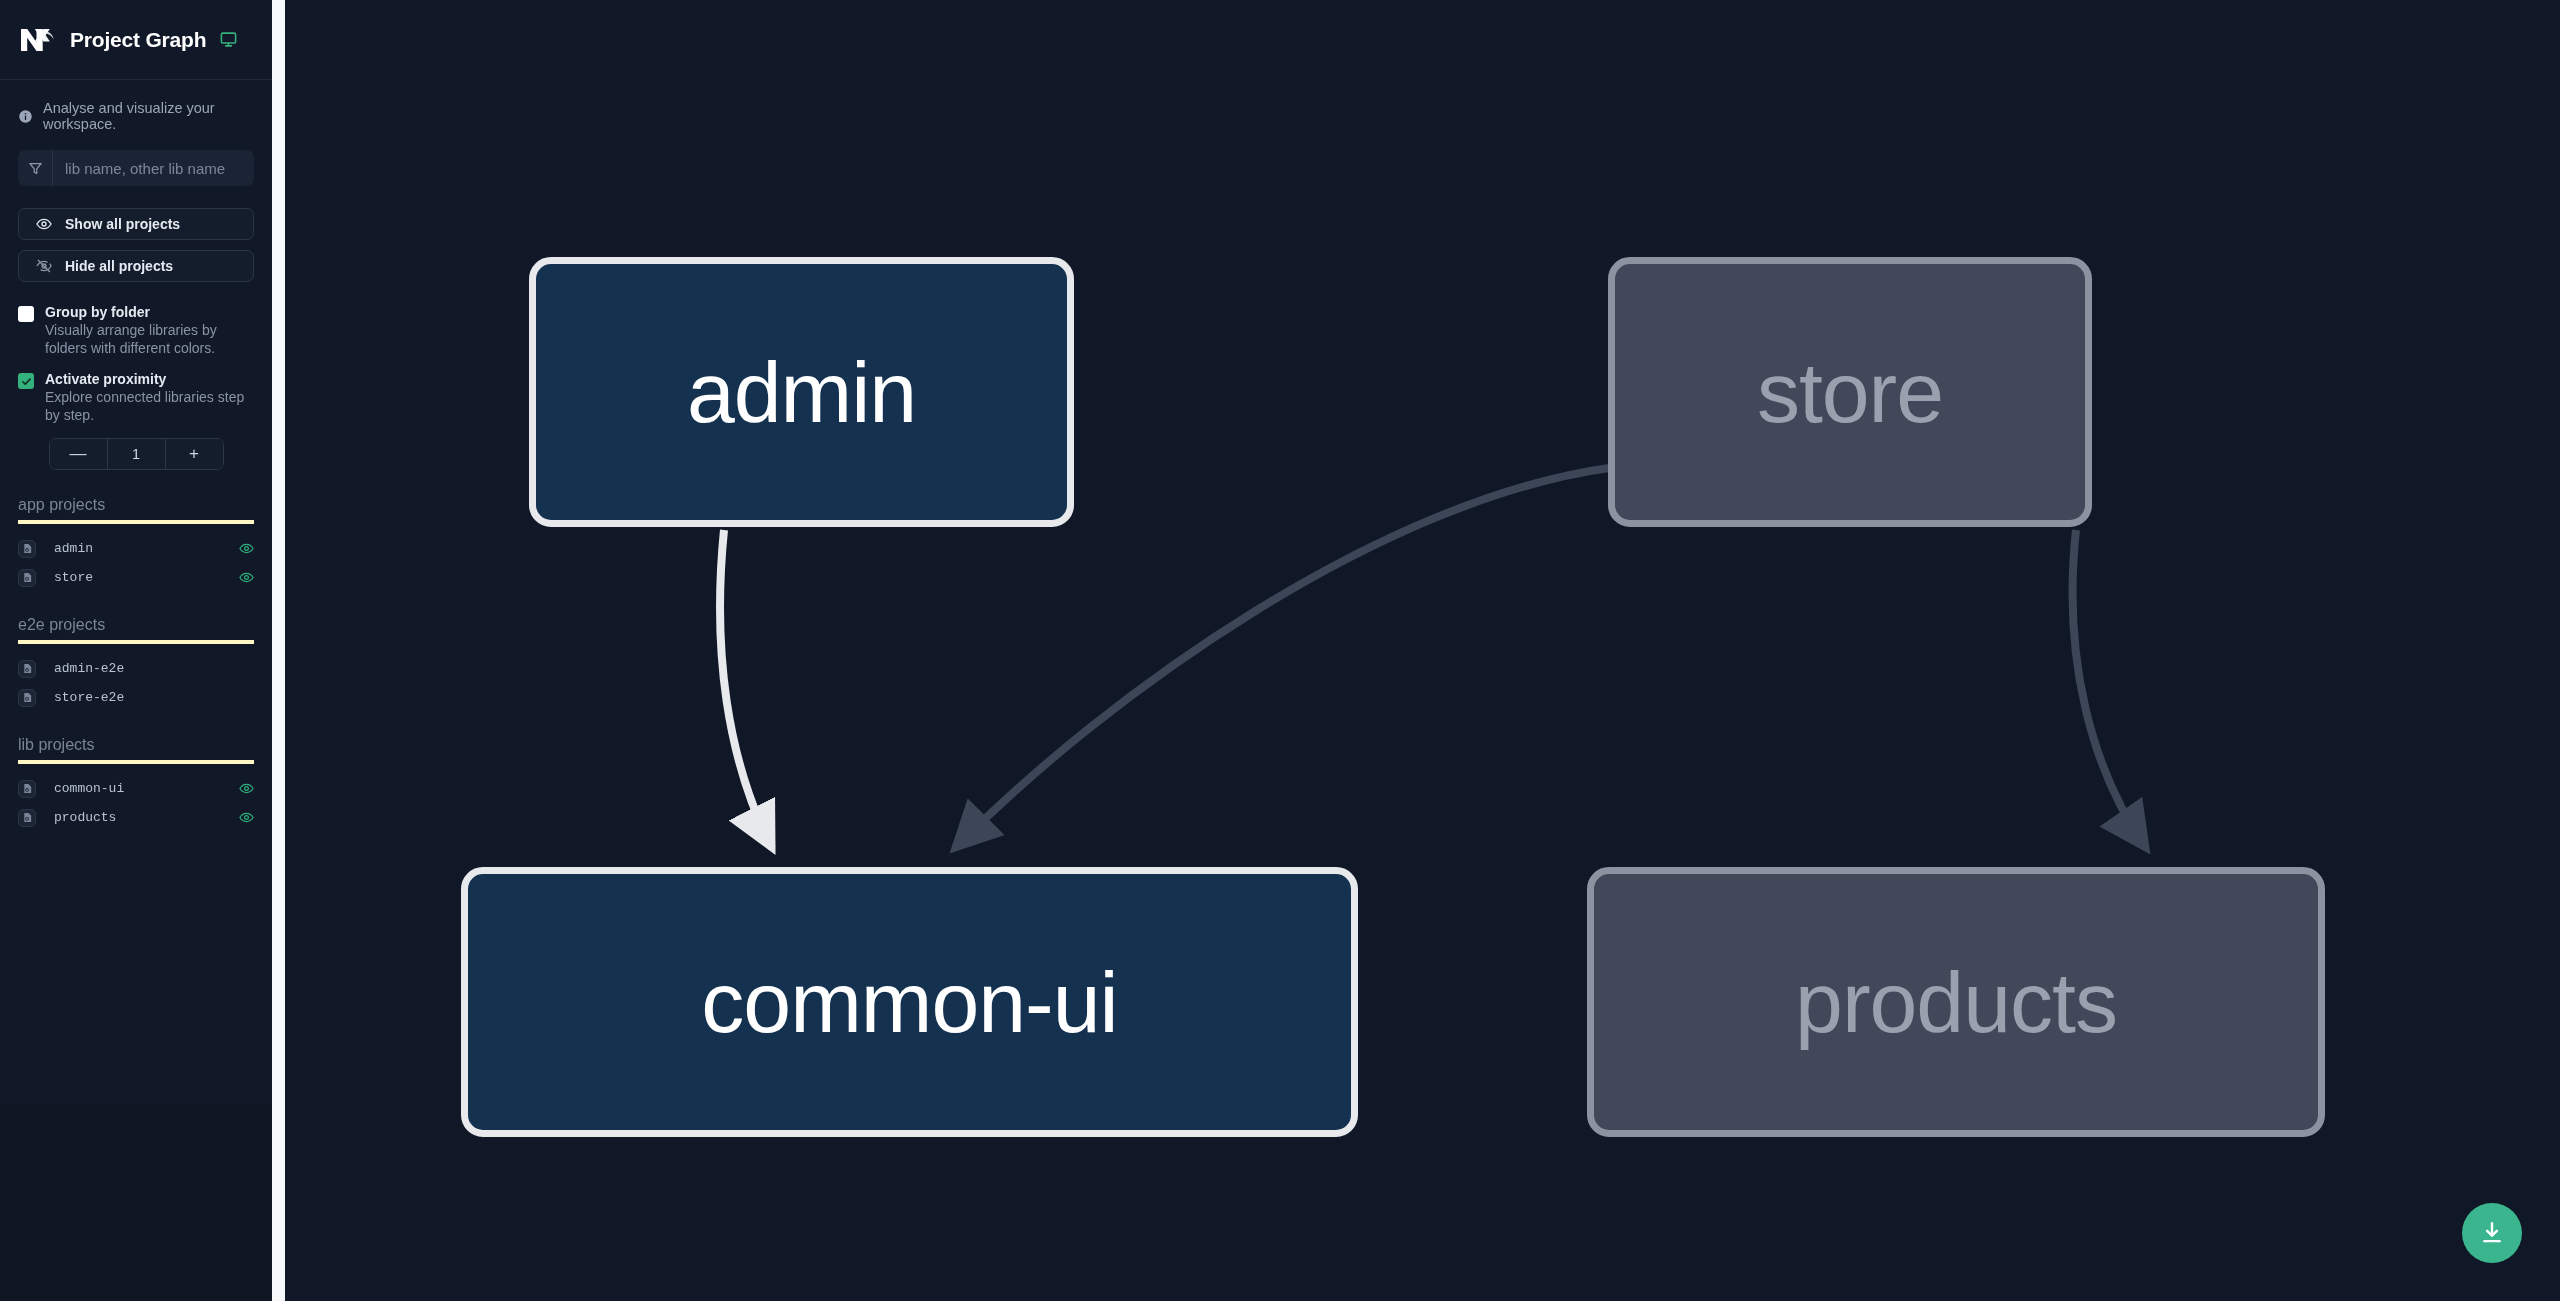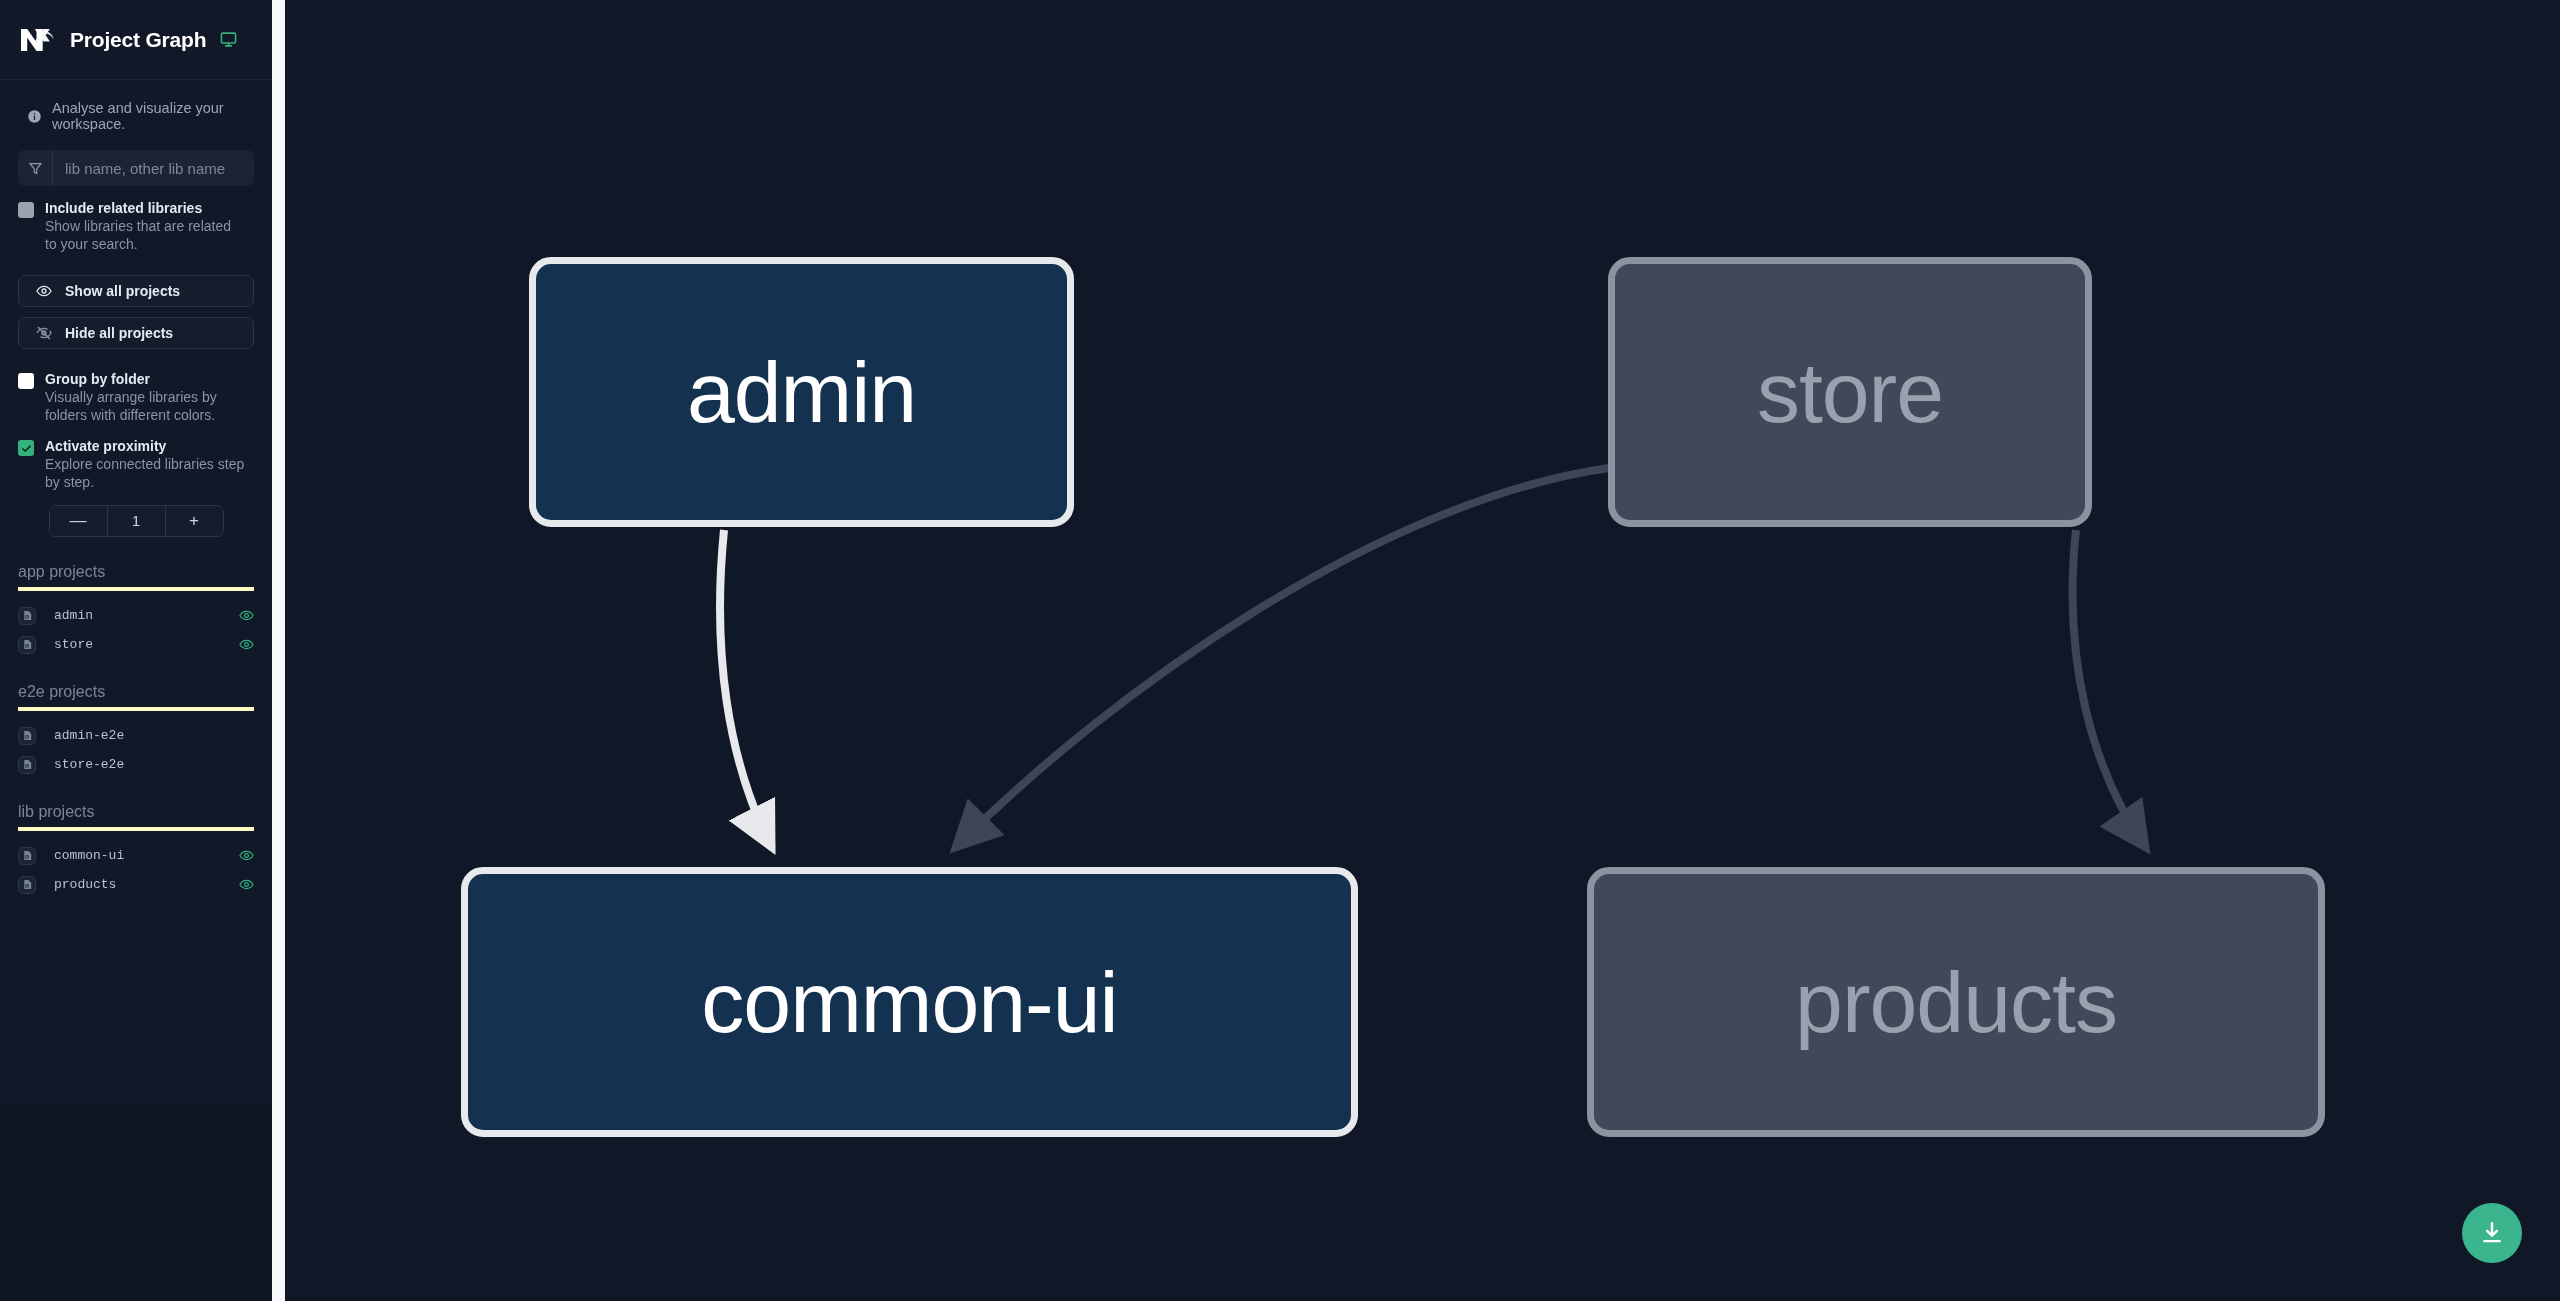--- a/index.html
+++ b/index.html
@@ -68,21 +68,21 @@
   }
   .monitor-icon {
     margin-left: 14px;
     display: flex;
     align-items: center;
   }
 
   .sb-subtitle {
     display: flex;
     align-items: center;
-    padding: 20px 18px 10px 27px;
+    padding: 20px 18px 10px 18px;
     color: #9aa6b8;
     font-size: 14.5px;
   }
   .sb-subtitle .info-icon {
     flex: 0 0 auto;
     margin-right: 10px;
     display: flex;
   }
 
   .sb-search {
@@ -325,27 +325,20 @@
 
     <div class="sb-search">
       <span class="funnel">
         <svg width="15" height="15" viewBox="0 0 24 24" fill="none" stroke="#8d97a8" stroke-width="2" stroke-linejoin="round">
           <path d="M3 4h18l-7 8.5V20l-4 -2.2v-5.3z"></path>
         </svg>
       </span>
       <input type="text" value="" placeholder="lib name, other lib name" style="">
     </div>
 
-    <div class="opt-row">
-      <div class="cb unchecked-grey"></div>
-      <div class="opt-text">
-        <div class="opt-label">Include related libraries</div>
-        <div class="opt-desc">Show libraries that are related to your search.</div>
-      </div>
-    </div>
 
     <div class="sb-btn first">
       <span class="bicon">
         <svg width="16" height="16" viewBox="0 0 24 24" fill="none" stroke="#dfe5ee" stroke-width="2">
           <path d="M1.5 12S5.5 5 12 5s10.5 7 10.5 7-4 7-10.5 7S1.5 12 1.5 12z"></path>
           <circle cx="12" cy="12" r="3"></circle>
         </svg>
       </span>
       <span>Show all projects</span>
     </div>

